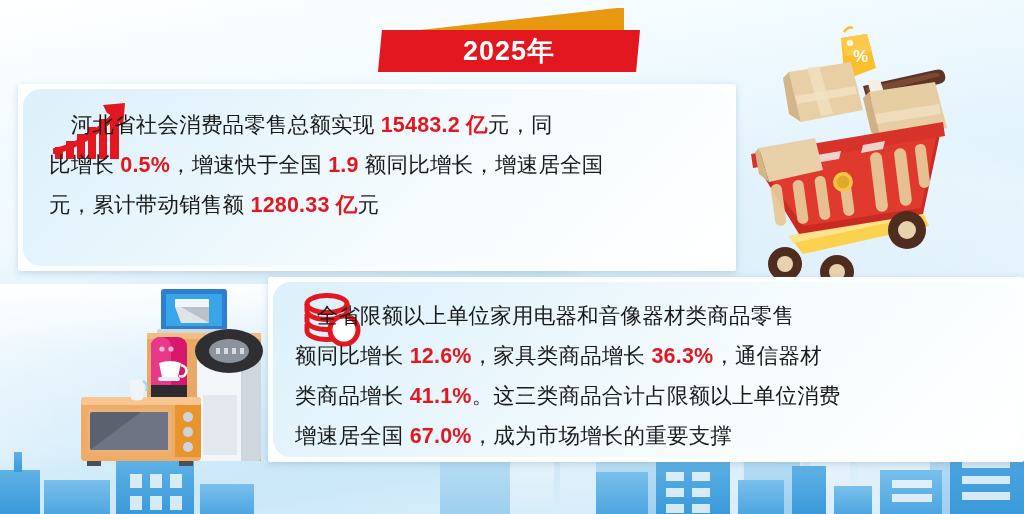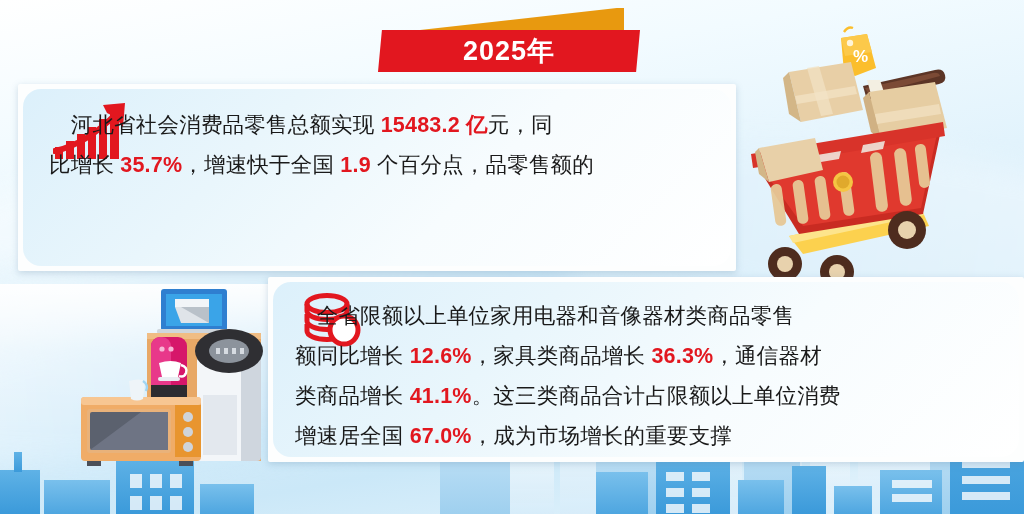--- a/index.html
+++ b/index.html
@@ -333,21 +333,22 @@
           <rect x="24" y="33" width="8" height="25"></rect>
           <rect x="35" y="26" width="8" height="32"></rect>
           <rect x="46" y="18" width="8" height="40"></rect>
           <rect x="57" y="10" width="9" height="48"></rect>
         </g>
         <path d="M2 50 C20 46 42 34 62 14" stroke="#e2171f" stroke-width="6" fill="none" stroke-linecap="round"></path>
         <path d="M50 4 L72 2 L70 26 L62 16 L54 12 Z" fill="#e2171f"></path>
       </svg>
       <div class="card-text">
         <div><span>　河北省社会消费品零售总额实现 </span><span class="num">15483.2 亿</span><span>元，同</span></div>
-        <div><span>比增长 </span><span class="num">35.7%</span><span>，增速快于全国 </span><span class="num">1.9</span><span> 个百分点，品零售额的</span></div>
+        <div><span>比增长 </span><span class="num">0.5%</span><span>，增速快于全国 </span><span class="num">1.9</span><span> 额同比增长，增速居全国</span></div>
+        <div><span>元，累计带动销售额 </span><span class="num">1280.33 亿</span><span>元</span></div>
       </div>
     </div>
   </div>
 
   <div class="card" id="card2">
     <div class="card-inner">
       <svg class="icon-coins" viewBox="0 0 62 56">
         <g fill="none" stroke="#e2171f" stroke-width="5">
           <ellipse cx="26" cy="12" rx="20" ry="8.5"></ellipse>
           <path d="M6 12 v7 a20 8.5 0 0 0 40 0 v-7"></path>

